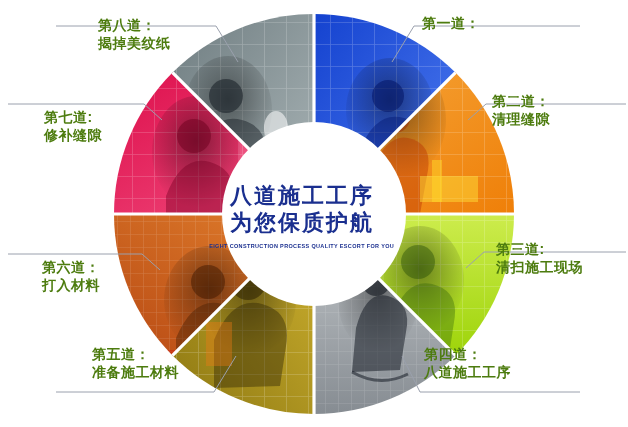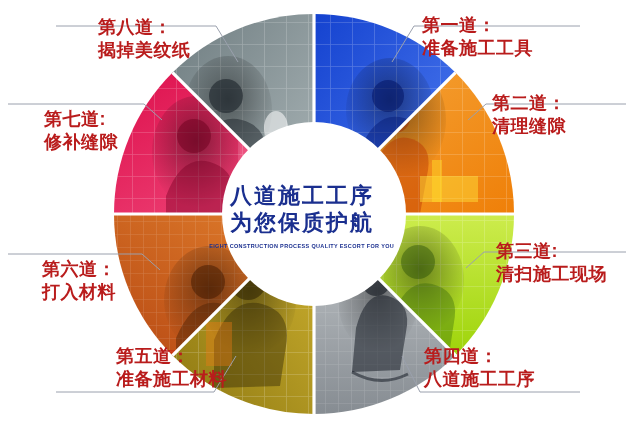--- a/index.html
+++ b/index.html
@@ -36,23 +36,23 @@
     color:#1a2f8f;
     font-size:5.4px;
     font-weight:bold;
     letter-spacing:0.35px;
     white-space:nowrap;
     transform:scaleX(1.02);
   }
 
   .label{
     position:absolute;
-    color:#b91c1c;
+    color:#4d7c0f;
     font-weight:bold;
-    font-size:18px;
+    font-size:14px;
     line-height:1.30;
     letter-spacing:0.5px;
     white-space:nowrap;
   }
   .label .l1{display:block;}
   .label .l2{display:block;text-align:center;}
   .label.right{text-align:left;}
   .label.left{text-align:left;}
 </style>
 </head>
@@ -259,39 +259,38 @@
   </svg>
 
   <div class="center-text">
     <span class="center-line">八道施工工序</span>
     <span class="center-line">为您保质护航</span>
     <span class="center-en">EIGHT CONSTRUCTION PROCESS QUALITY ESCORT FOR YOU</span>
   </div>
 
   <div class="label right" style="left:422px;top:14px;">
     <span class="l1">第一道：</span>
-    <span class="l2">准备施工工具</span>
   </div>
 
   <div class="label right" style="left:492px;top:92px;">
     <span class="l1">第二道：</span>
     <span class="l2">清理缝隙</span>
   </div>
 
   <div class="label right" style="left:484px;top:240px;margin-left:12px;">
     <span class="l1">第三道:</span>
     <span class="l2">清扫施工现场</span>
   </div>
 
   <div class="label right" style="left:424px;top:345px;">
     <span class="l1">第四道：</span>
     <span class="l2">八道施工工序</span>
   </div>
 
-  <div class="label left" style="left:116px;top:345px;">
+  <div class="label left" style="left:92px;top:345px;">
     <span class="l1">第五道：</span>
     <span class="l2">准备施工材料</span>
   </div>
 
   <div class="label left" style="left:42px;top:258px;">
     <span class="l1">第六道：</span>
     <span class="l2">打入材料</span>
   </div>
 
   <div class="label left" style="left:44px;top:108px;">

